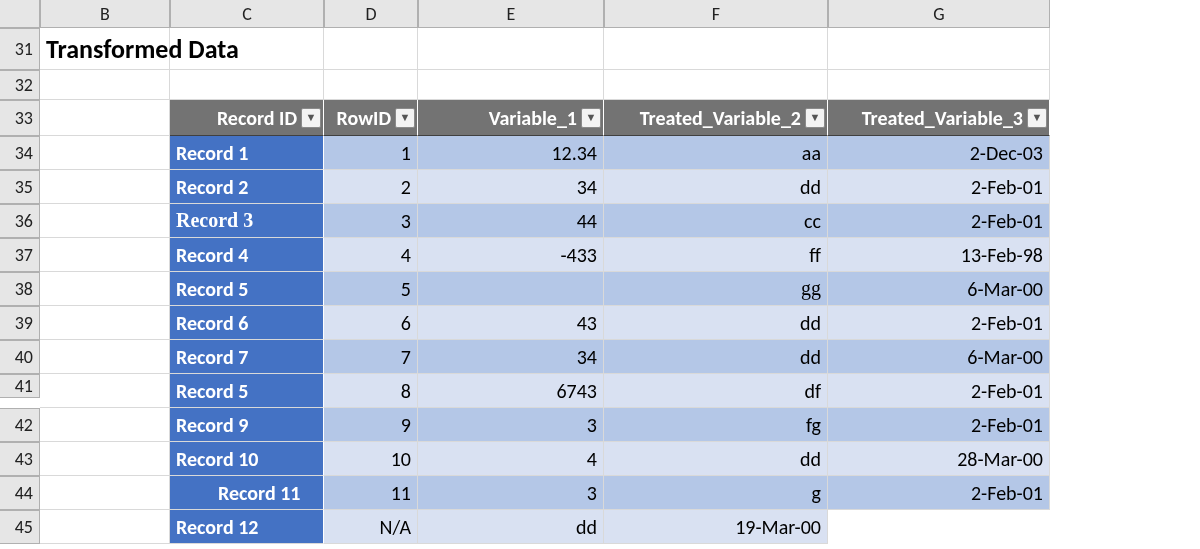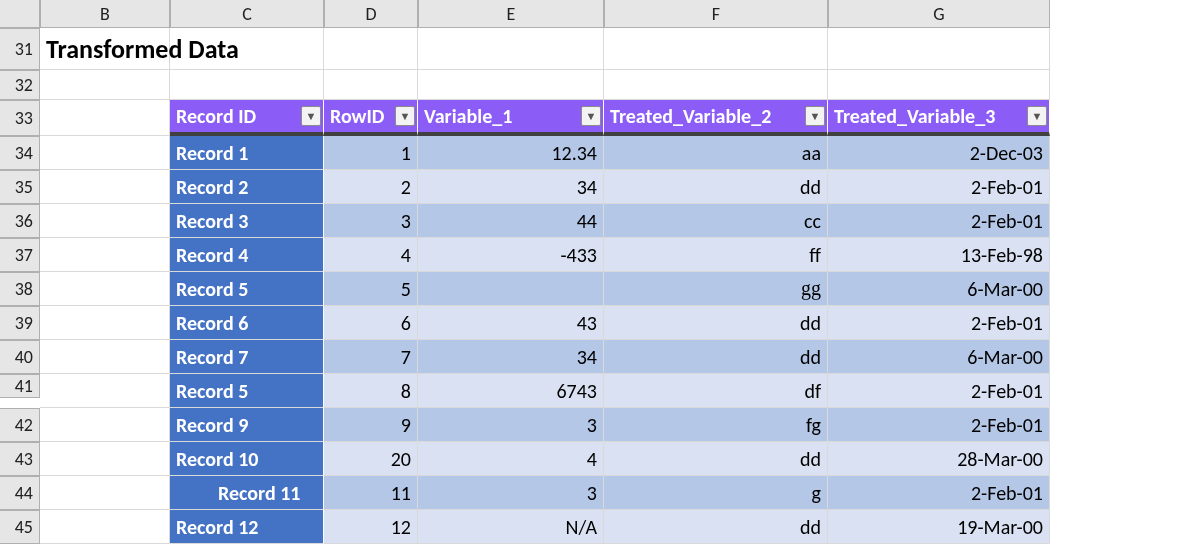--- a/index.html
+++ b/index.html
@@ -40,26 +40,26 @@
   }
   .row33 .cell, .cell.tblhdr {
     height: 34px;
   }
   .title {
     font-weight: bold;
     font-size: 26px;
     z-index: 2;
   }
   .tblhdr {
-    background: #8b5cf6;
+    background: #737373;
     color: #fff;
     font-weight: bold;
     border-right: 1px solid #fff;
-    border-bottom: 4px solid #404040;
-    justify-content: space-between;
+    border-bottom: 1px solid #404040;
+    justify-content: flex-end;
     padding-right: 2px;
   }
   .filterbtn {
     width: 20px; height: 20px;
     background: #f3f3f3;
     border: 1px solid #8a8a8a;
     display: flex; align-items: center; justify-content: center;
     font-size: 11px; color: #555;
     border-radius: 2px;
     margin-left: 4px;
@@ -139,21 +139,21 @@
     <div class="cell txt band-dark" style="height: 34px;">2-Dec-03</div>
     <div class="rowhdr" style="height: 34px;">35</div>
     <div class="cell" style="height: 34px;"></div>
     <div class="cell recid" style="height: 34px;">Record 2</div>
     <div class="cell num band-light" style="height: 34px;">2</div>
     <div class="cell num band-light" style="height: 34px;">34</div>
     <div class="cell txt band-light" style="height: 34px;">dd</div>
     <div class="cell txt band-light" style="height: 34px;">2-Feb-01</div>
     <div class="rowhdr" style="height: 34px;">36</div>
     <div class="cell" style="height: 34px;"></div>
-    <div class="cell recid" style="height: 34px;">Record 3</div>
+    <div class="cell recid" style="height: 34px; font-family: Liberation Serif, serif;">Record 3</div>
     <div class="cell num band-dark" style="height: 34px;">3</div>
     <div class="cell num band-dark" style="height: 34px;">44</div>
     <div class="cell txt band-dark" style="height: 34px;">cc</div>
     <div class="cell txt band-dark" style="height: 34px;">2-Feb-01</div>
     <div class="rowhdr" style="height: 34px;">37</div>
     <div class="cell" style="height: 34px;"></div>
     <div class="cell recid" style="height: 34px;">Record 4</div>
     <div class="cell num band-light" style="height: 34px;">4</div>
     <div class="cell num band-light" style="height: 34px;">-433</div>
     <div class="cell txt band-light" style="height: 34px;">ff</div>
@@ -189,31 +189,30 @@
     <div class="rowhdr" style="height: 34px;">42</div>
     <div class="cell" style="height: 34px;"></div>
     <div class="cell recid" style="height: 34px;">Record 9</div>
     <div class="cell num band-dark" style="height: 34px;">9</div>
     <div class="cell num band-dark" style="height: 34px;">3</div>
     <div class="cell txt band-dark" style="height: 34px;">fg</div>
     <div class="cell txt band-dark" style="height: 34px;">2-Feb-01</div>
     <div class="rowhdr" style="height: 34px;">43</div>
     <div class="cell" style="height: 34px;"></div>
     <div class="cell recid" style="height: 34px;">Record 10</div>
-    <div class="cell num band-light" style="height: 34px;">20</div>
+    <div class="cell num band-light" style="height: 34px;">10</div>
     <div class="cell num band-light" style="height: 34px;">4</div>
     <div class="cell txt band-light" style="height: 34px;">dd</div>
     <div class="cell txt band-light" style="height: 34px;">28-Mar-00</div>
     <div class="rowhdr" style="height: 34px;">44</div>
     <div class="cell" style="height: 34px;"></div>
     <div class="cell recid" style="height: 34px; padding-left: 48px;">Record 11</div>
     <div class="cell num band-dark" style="height: 34px;">11</div>
     <div class="cell num band-dark" style="height: 34px;">3</div>
     <div class="cell txt band-dark" style="height: 34px;">g</div>
     <div class="cell txt band-dark" style="height: 34px;">2-Feb-01</div>
     <div class="rowhdr" style="height: 34px;">45</div>
     <div class="cell" style="height: 34px;"></div>
     <div class="cell recid" style="height: 34px;">Record 12</div>
-    <div class="cell num band-light" style="height: 34px;">12</div>
     <div class="cell num band-light" style="height: 34px;">N/A</div>
     <div class="cell txt band-light" style="height: 34px;">dd</div>
     <div class="cell txt band-light" style="height: 34px;">19-Mar-00</div>
   </div>
 
 </body></html>

